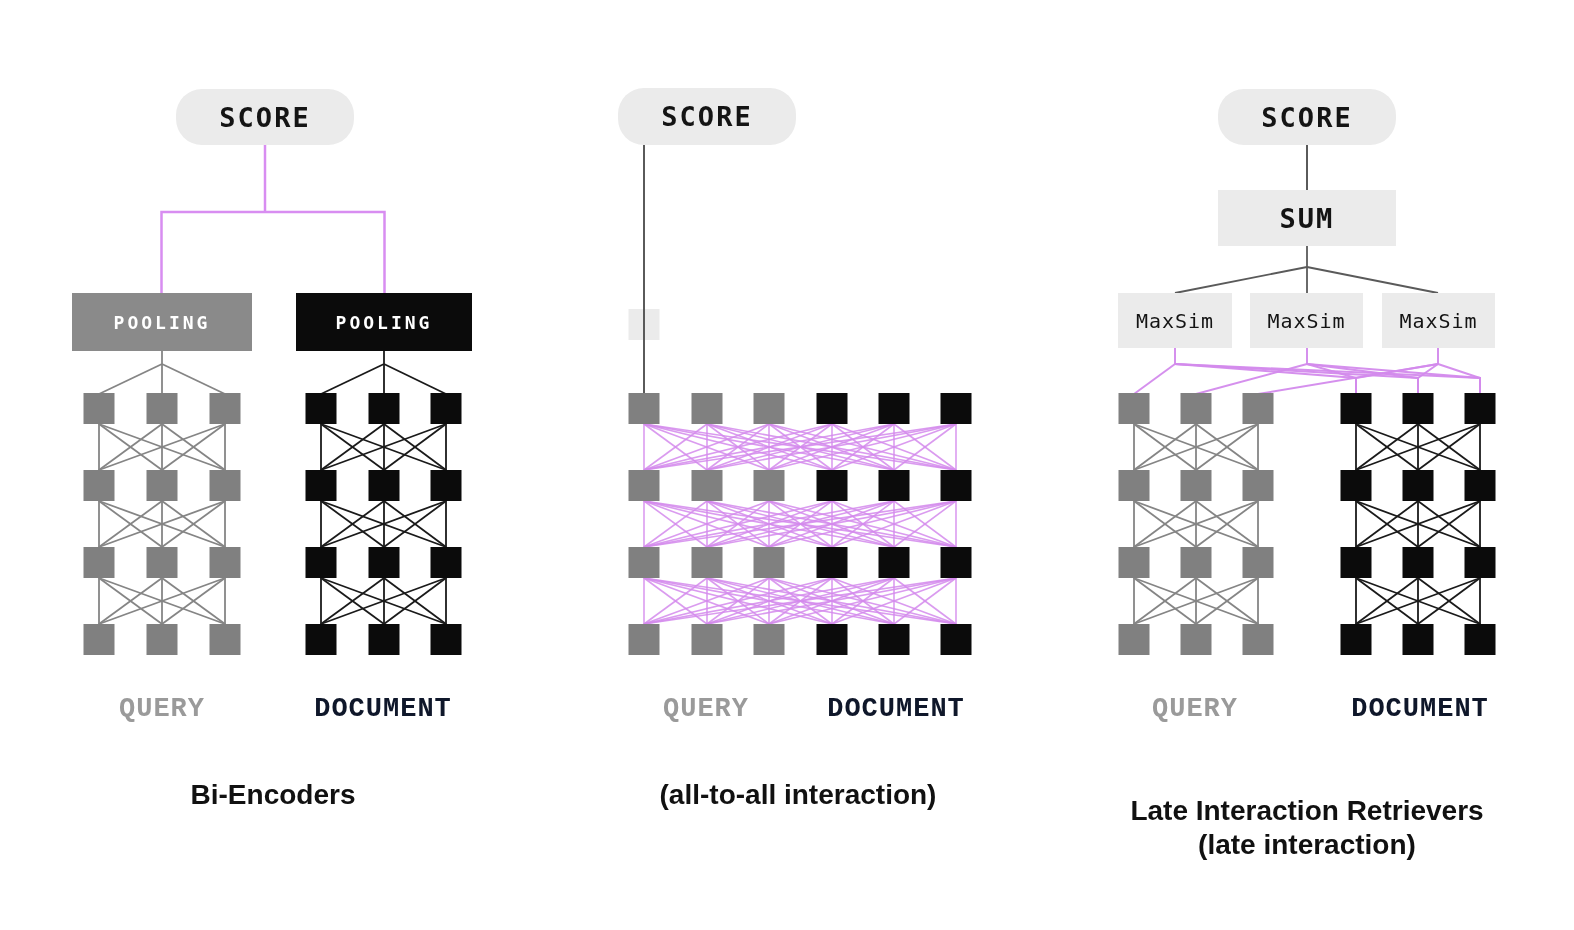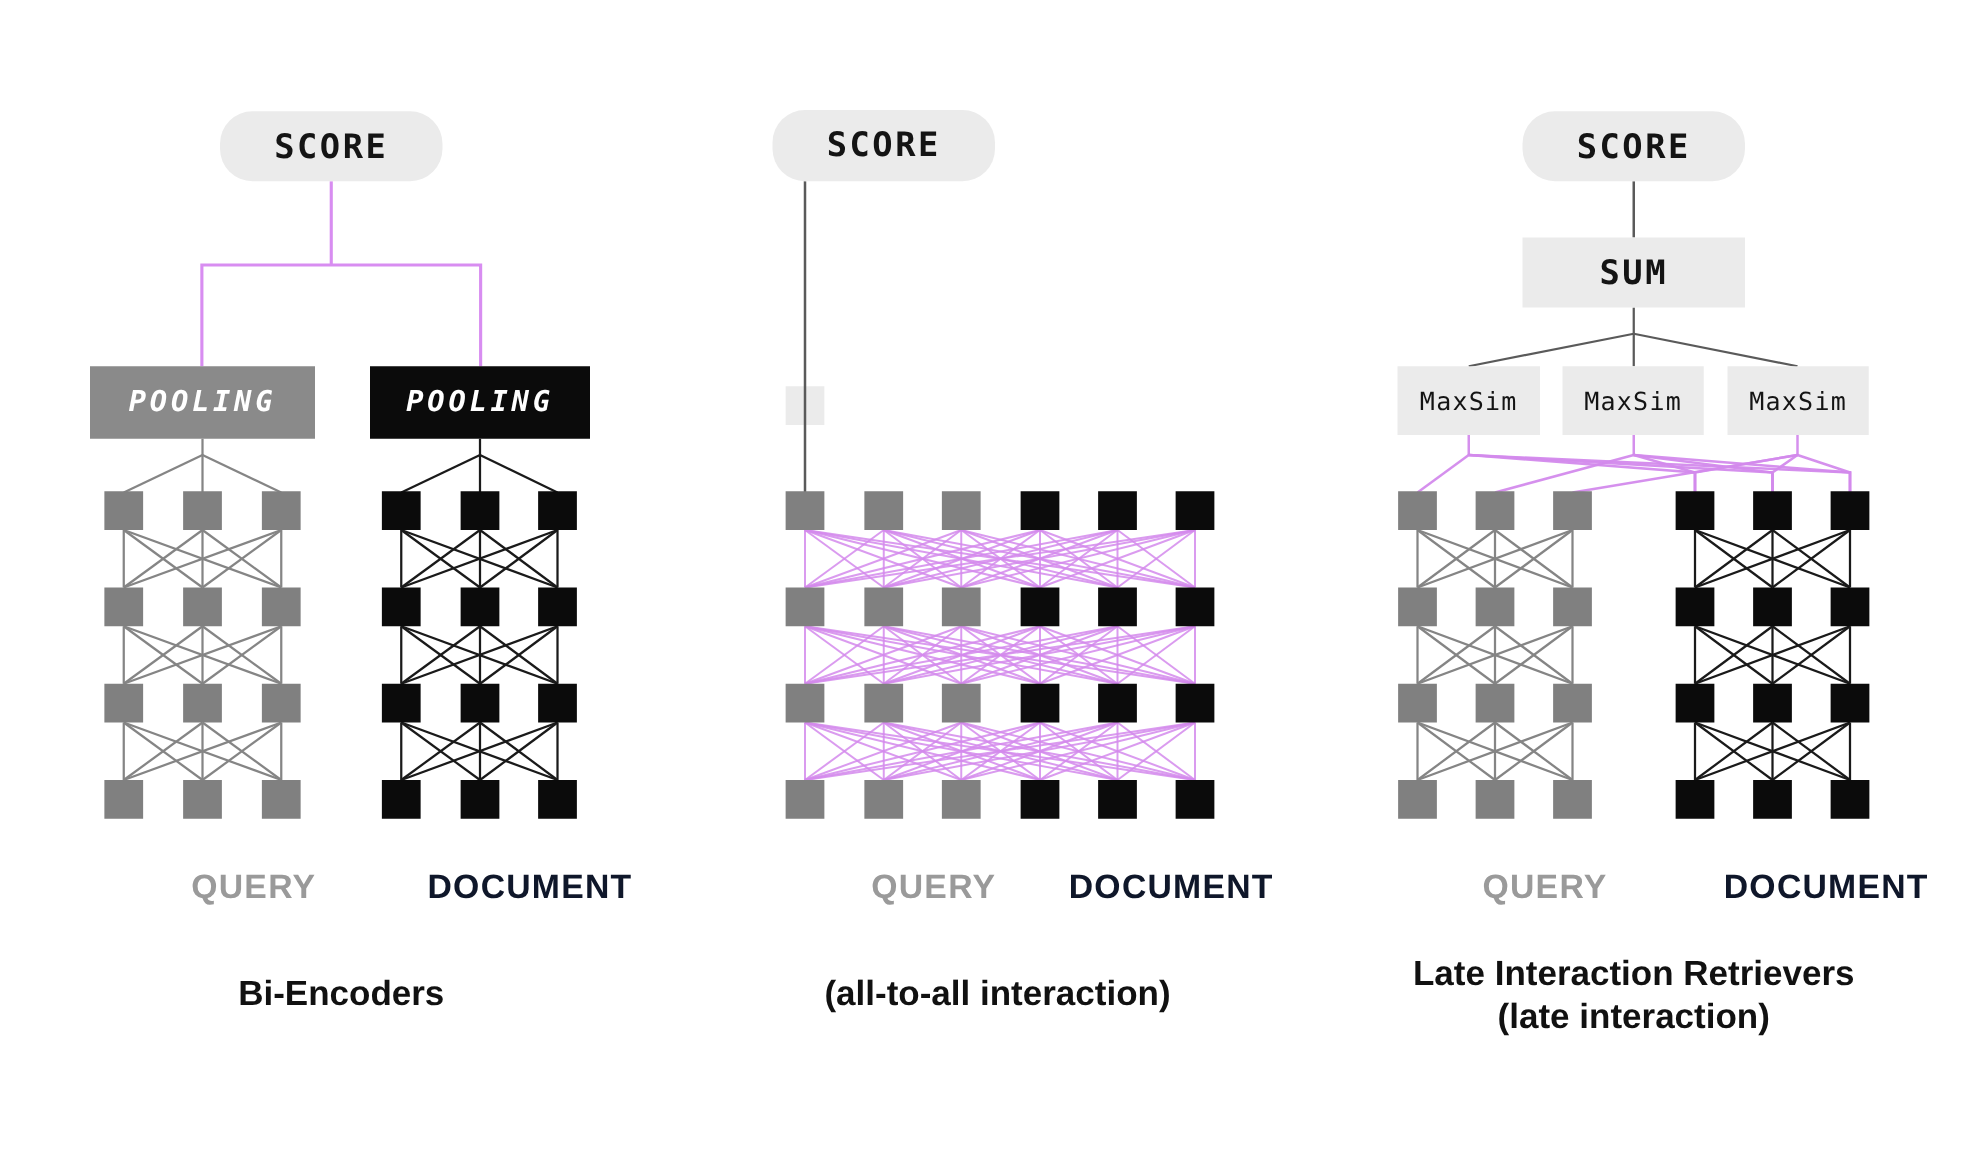--- a/index.html
+++ b/index.html
@@ -16,31 +16,30 @@
     display:flex;align-items:center;justify-content:center;
     font-family:"DejaVu Sans Mono", monospace;
     font-weight:bold;
     box-sizing:border-box;
     white-space:nowrap;
   }
   .box.light{background:#ebebeb;color:#141414;}
   .box.gray{background:#8a8a8a;color:#ffffff;}
   .box.black{background:#0b0b0b;color:#ffffff;}
   .score{font-size:27px;letter-spacing:2px;border-radius:26px;}
-  .pooling{font-size:23px;letter-spacing:3px;font-style:italic;}
+  .pooling{font-size:18px;letter-spacing:3px;}
   .sum{font-size:27px;letter-spacing:2px;}
   .maxsim{font-size:20px;letter-spacing:1px;font-weight:500;}
   .tok-label{
     position:absolute;
     transform:translateX(-50%);
-    font-family:Liberation Sans, sans-serif;
+    font-family:Liberation Mono, monospace;
     font-weight:bold;
     font-size:27px;letter-spacing:1px;
     white-space:nowrap;
-    margin-left:41px;
   }
   .tok-label.query{color:#9a9a9a;}
   .tok-label.doc{color:#0f172a;}
   .caption{
     position:absolute;
     transform:translateX(-50%);
     text-align:center;
     font-family:"Liberation Sans", sans-serif;
     font-weight:bold;
     font-size:28px;line-height:34px;
@@ -397,19 +396,19 @@
   </div>
 
   <div>
     <div class="box light score" style="left:1218px;top:89px;width:178px;height:56px;">SCORE</div>
     <div class="box light sum" style="left:1218px;top:190px;width:178px;height:56px;">SUM</div>
     <div class="box light maxsim" style="left:1118px;top:293px;width:114px;height:55px;">MaxSim</div>
     <div class="box light maxsim" style="left:1250px;top:293px;width:113px;height:55px;">MaxSim</div>
     <div class="box light maxsim" style="left:1382px;top:293px;width:113px;height:55px;">MaxSim</div>
     <div class="tok-label query" style="left:1195px;top:694px;">QUERY</div>
     <div class="tok-label doc" style="left:1420px;top:694px;">DOCUMENT</div>
-    <div class="caption" style="left:1307px;top:762px;">
+    <div class="caption" style="left:1307px;top:794px;">
       <div>Late Interaction Retrievers</div>
       <div>(late interaction)</div>
     </div>
   </div>
 
 </div>
 
 </body></html>

